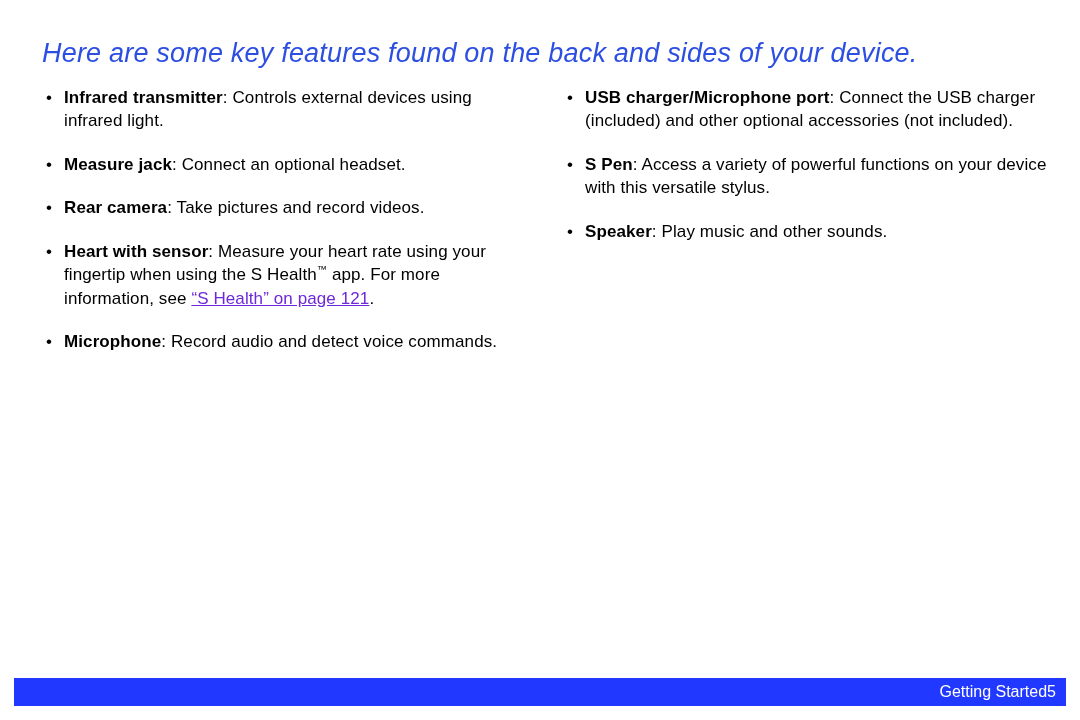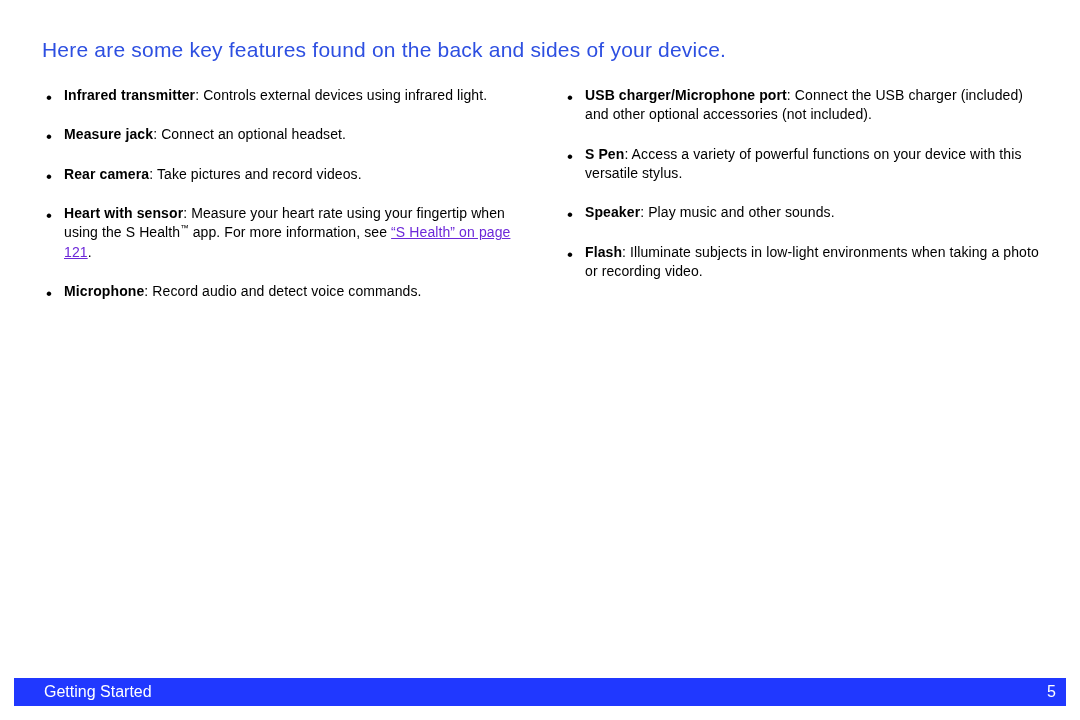--- a/index.html
+++ b/index.html
@@ -4,37 +4,38 @@
 <style>
   * { box-sizing: border-box; margin: 0; padding: 0; }
   html, body { width: 1080px; height: 720px; background: #fff; font-family: Arial, Helvetica, sans-serif; color: #000; }
   .page { position: relative; width: 1080px; height: 720px; }
   .heading {
     position: absolute;
     top: 38px;
     left: 42px;
     right: 42px;
     color: #2d4fe1;
-    font-size: 21px;
+    font-style: italic;
+    font-size: 27px;
     letter-spacing: 0.2px;
   }
   .cols {
     position: absolute;
     top: 86px;
     left: 42px;
     right: 32px;
     display: flex;
     gap: 36px;
   }
   .col { flex: 1 1 0; }
   ul.bullets { list-style: none; }
   ul.bullets > li {
     position: relative;
     padding-left: 22px;
-    font-size: 14px;
+    font-size: 17px;
     line-height: 1.38;
     margin-bottom: 20px;
     letter-spacing: 0.1px;
   }
   ul.bullets > li::before {
     content: "•";
     position: absolute;
     left: 4px;
     top: 0;
     font-size: 17px;
@@ -46,21 +47,21 @@
     position: absolute;
     left: 14px; right: 14px; bottom: 14px;
     height: 28px;
     background: #2038ff;
     color: #fff;
     display: flex;
     align-items: center;
     font-size: 16px;
     padding: 0 10px;
   }
-  .footer .left { flex: 1; text-align: left; margin-left: 20px; }
+  .footer .left { flex: 1; text-align: right; }
   .footer .center { flex: 0 0 auto; }
   .footer .right { flex: 1; text-align: right; }
 </style>
 </head>
 <body>
 
 <div class="page">
 
   <div class="heading">Here are some key features found on the back and sides of your device.</div>
 
@@ -100,23 +101,20 @@
         </li>
 
         <li>
           <span class="term">S Pen</span><span>: Access a variety of powerful functions on your device with this versatile stylus.</span>
         </li>
 
         <li>
           <span class="term">Speaker</span><span>: Play music and other sounds.</span>
         </li>
 
-        <li>
-          <span class="term">Flash</span><span>: Illuminate subjects in low-light environments when taking a photo or recording video.</span>
-        </li>
 
       </ul>
     </div>
 
   </div>
 
   <div class="footer">
     <div class="left">Getting Started</div>
     <div class="center">5</div>
   </div>

